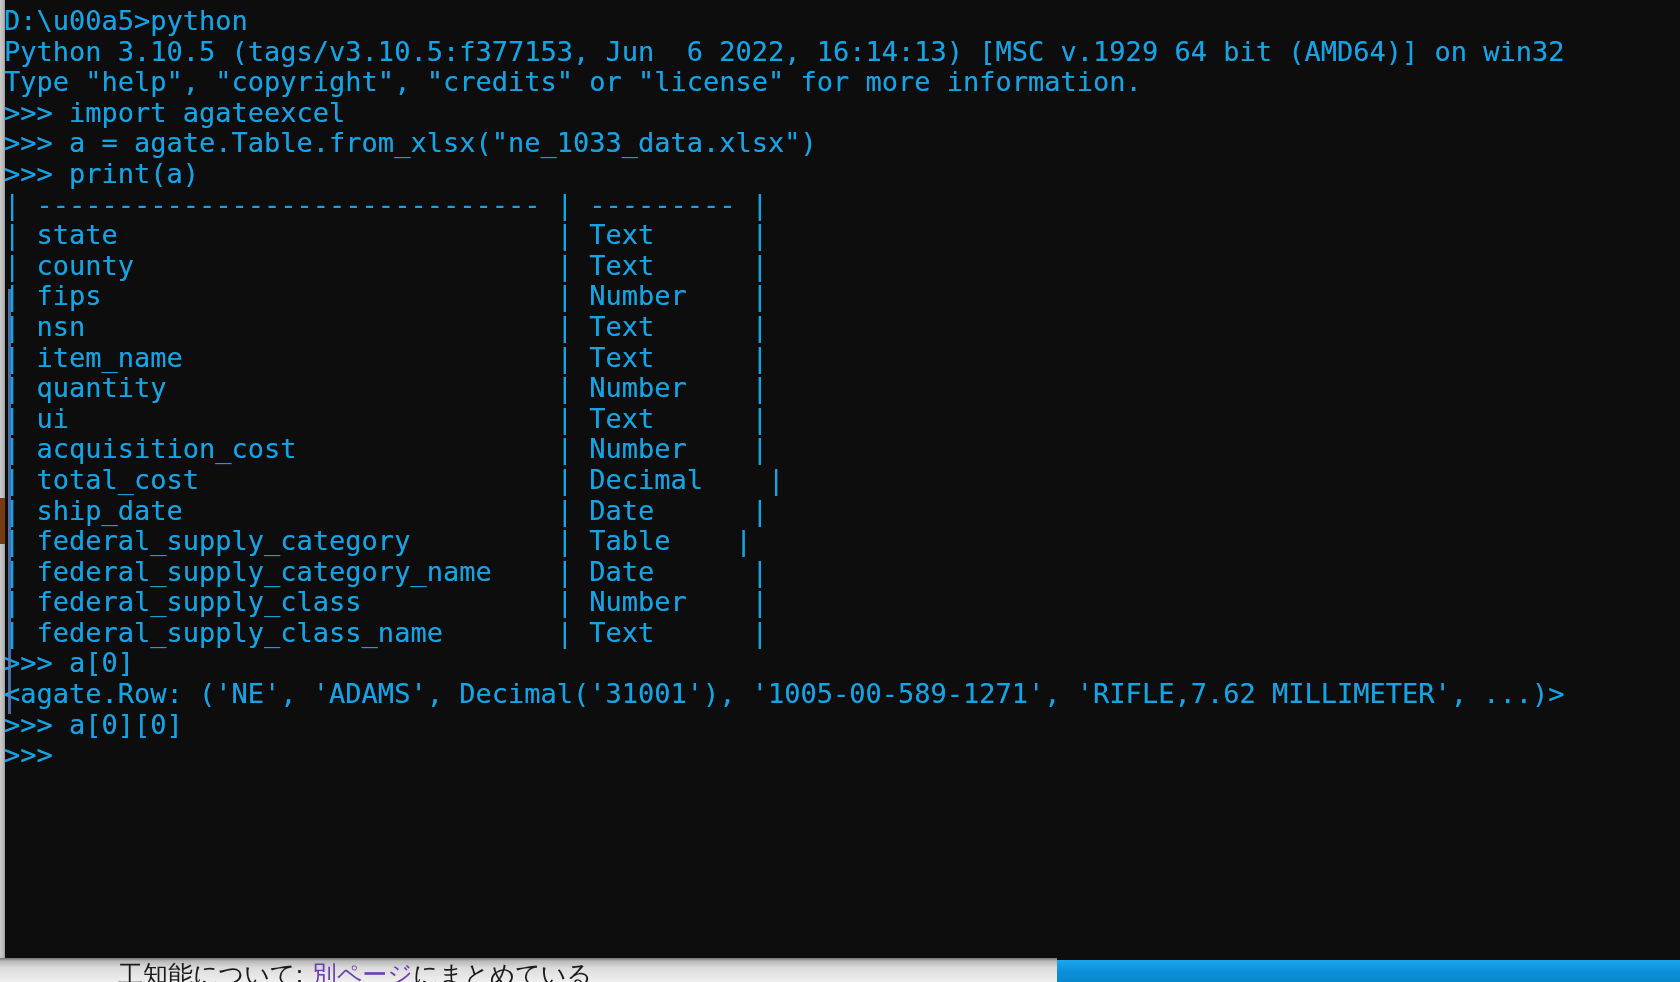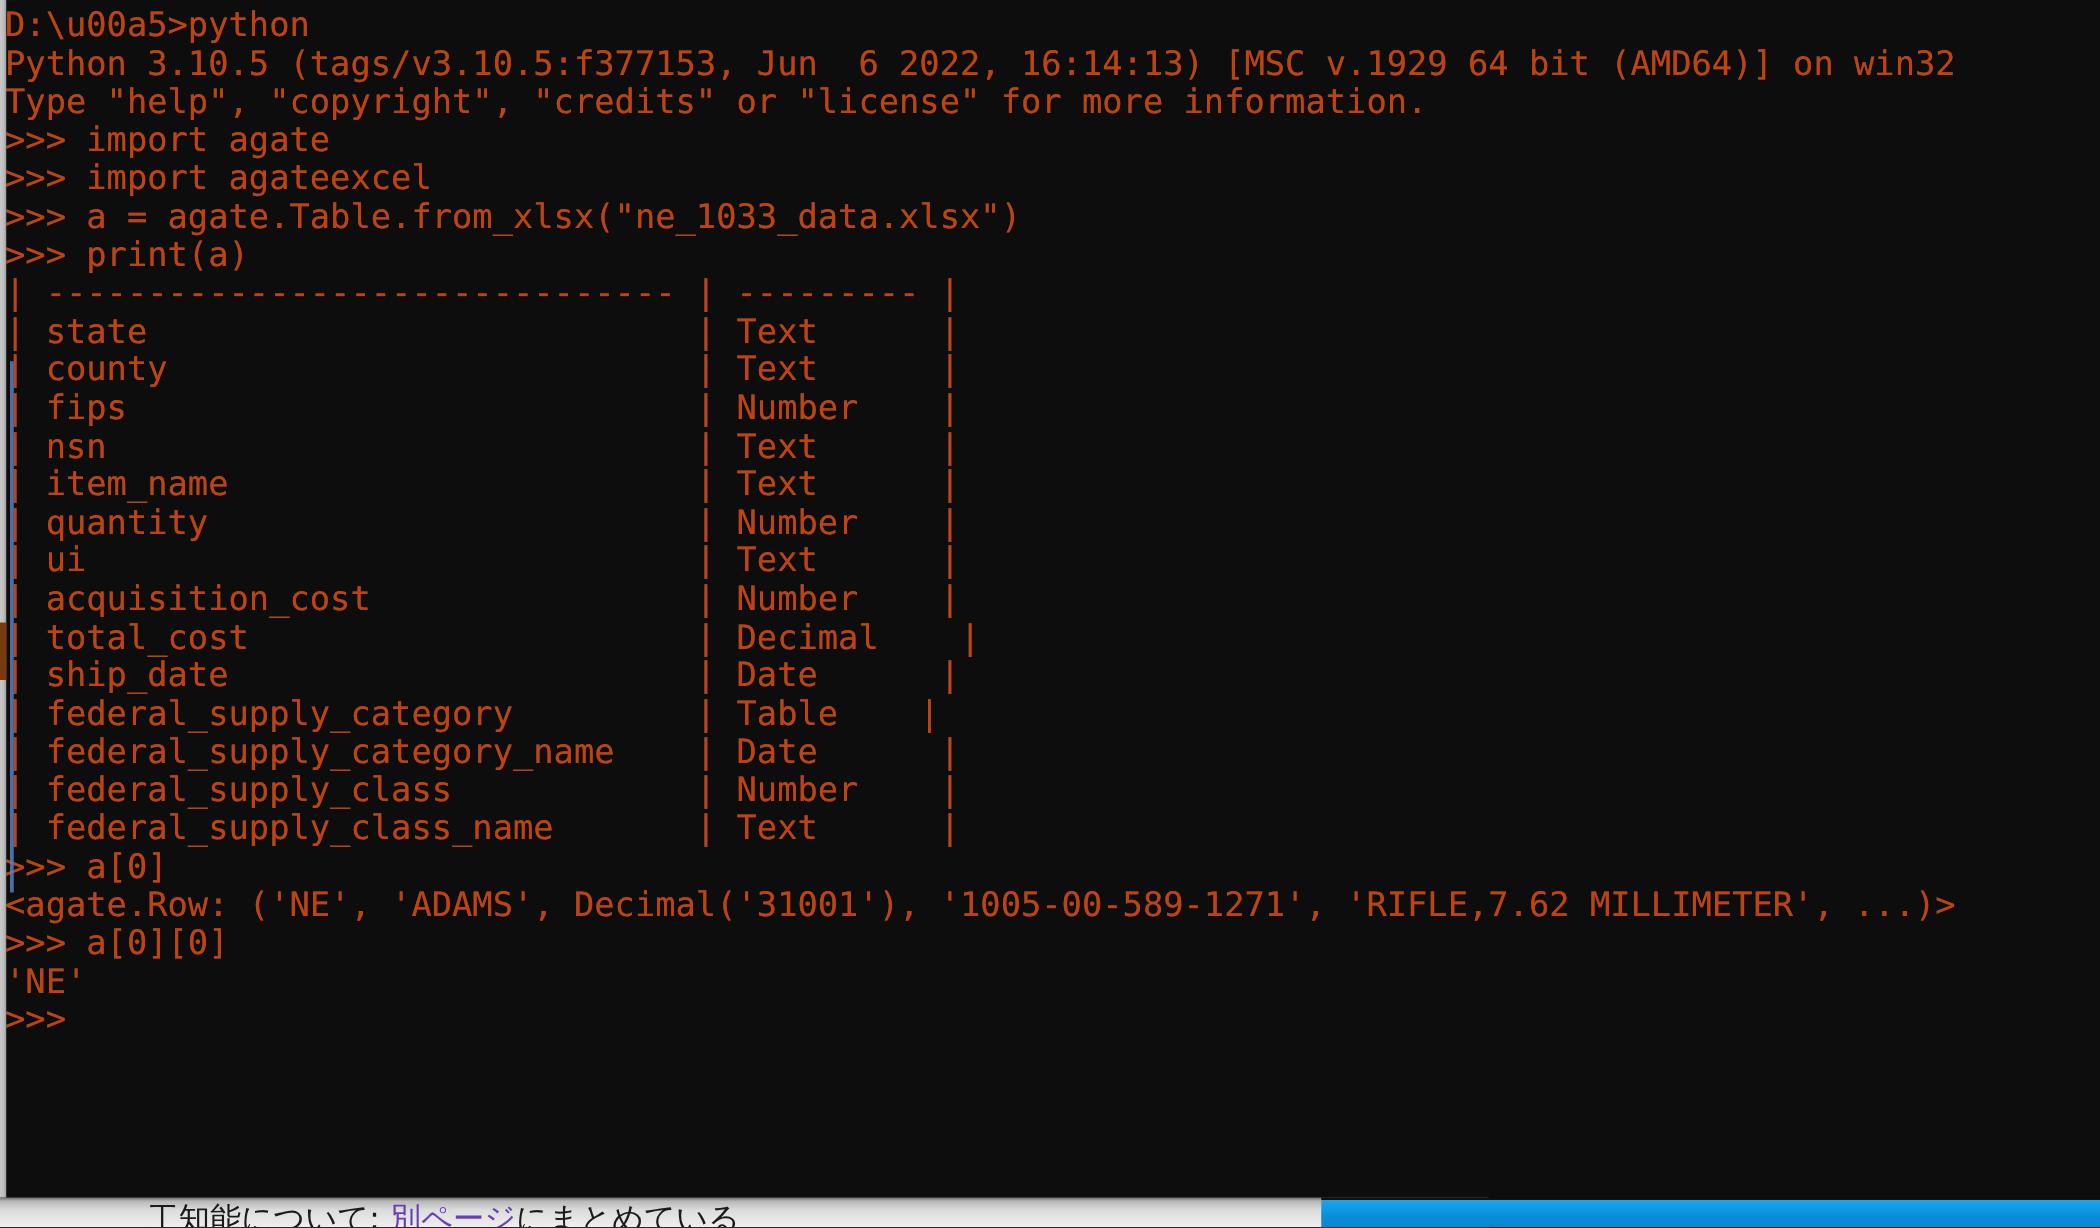--- a/index.html
+++ b/index.html
@@ -47,21 +47,21 @@
   }
   .console-lines {
     position: absolute;
     left: 4px;
     top: 6px;
     width: 1676px;
   }
   .line {
     display: block;
     white-space: pre;
-    color: #c2410c;
+    color: #0ea5e9;
     font-size: 27px;
     line-height: 30.6px;
     letter-spacing: 0px;
     text-shadow: 0 0 0.4px rgba(200,215,255,0.35);
   }
   .line.blank { color: transparent; }
 
   
   .inner-rule {
     position: absolute;
@@ -120,21 +120,20 @@
 </head>
 <body>
 
 <div id="screen">
 
   <div class="console">
     <div class="console-lines">
       <span class="line">D:\u00a5&gt;python</span>
       <span class="line">Python 3.10.5 (tags/v3.10.5:f377153, Jun  6 2022, 16:14:13) [MSC v.1929 64 bit (AMD64)] on win32</span>
       <span class="line">Type "help", "copyright", "credits" or "license" for more information.</span>
-      <span class="line">&gt;&gt;&gt; import agate</span>
       <span class="line">&gt;&gt;&gt; import agateexcel</span>
       <span class="line">&gt;&gt;&gt; a = agate.Table.from_xlsx("ne_1033_data.xlsx")</span>
       <span class="line">&gt;&gt;&gt; print(a)</span>
       <span class="line">| ------------------------------- | --------- |</span>
       <span class="line">| state                           | Text      |</span>
       <span class="line">| county                          | Text      |</span>
       <span class="line">| fips                            | Number    |</span>
       <span class="line">| nsn                             | Text      |</span>
       <span class="line">| item_name                       | Text      |</span>
       <span class="line">| quantity                        | Number    |</span>
@@ -143,21 +142,20 @@
       <span class="line">| total_cost                      | Decimal    |</span>
       <span class="line">| ship_date                       | Date      |</span>
       <span class="line">| federal_supply_category         | Table    |</span>
       <span class="line">| federal_supply_category_name    | Date      |</span>
       <span class="line">| federal_supply_class            | Number    |</span>
       <span class="line">| federal_supply_class_name       | Text      |</span>
       <span class="line blank"></span>
       <span class="line">&gt;&gt;&gt; a[0]</span>
       <span class="line">&lt;agate.Row: ('NE', 'ADAMS', Decimal('31001'), '1005-00-589-1271', 'RIFLE,7.62 MILLIMETER', ...)&gt;</span>
       <span class="line">&gt;&gt;&gt; a[0][0]</span>
-      <span class="line">'NE'</span>
       <span class="line">&gt;&gt;&gt; </span>
     </div>
     <div class="inner-rule"></div>
   </div>
 
   <div class="left-edge-strip"></div>
   <div class="left-edge-strip-accent"></div>
 
   <div class="bottom-page">
     <div class="bottom-page-text"><span>工知能について: </span><span class="link">別ページ</span><span>にまとめている</span></div>

